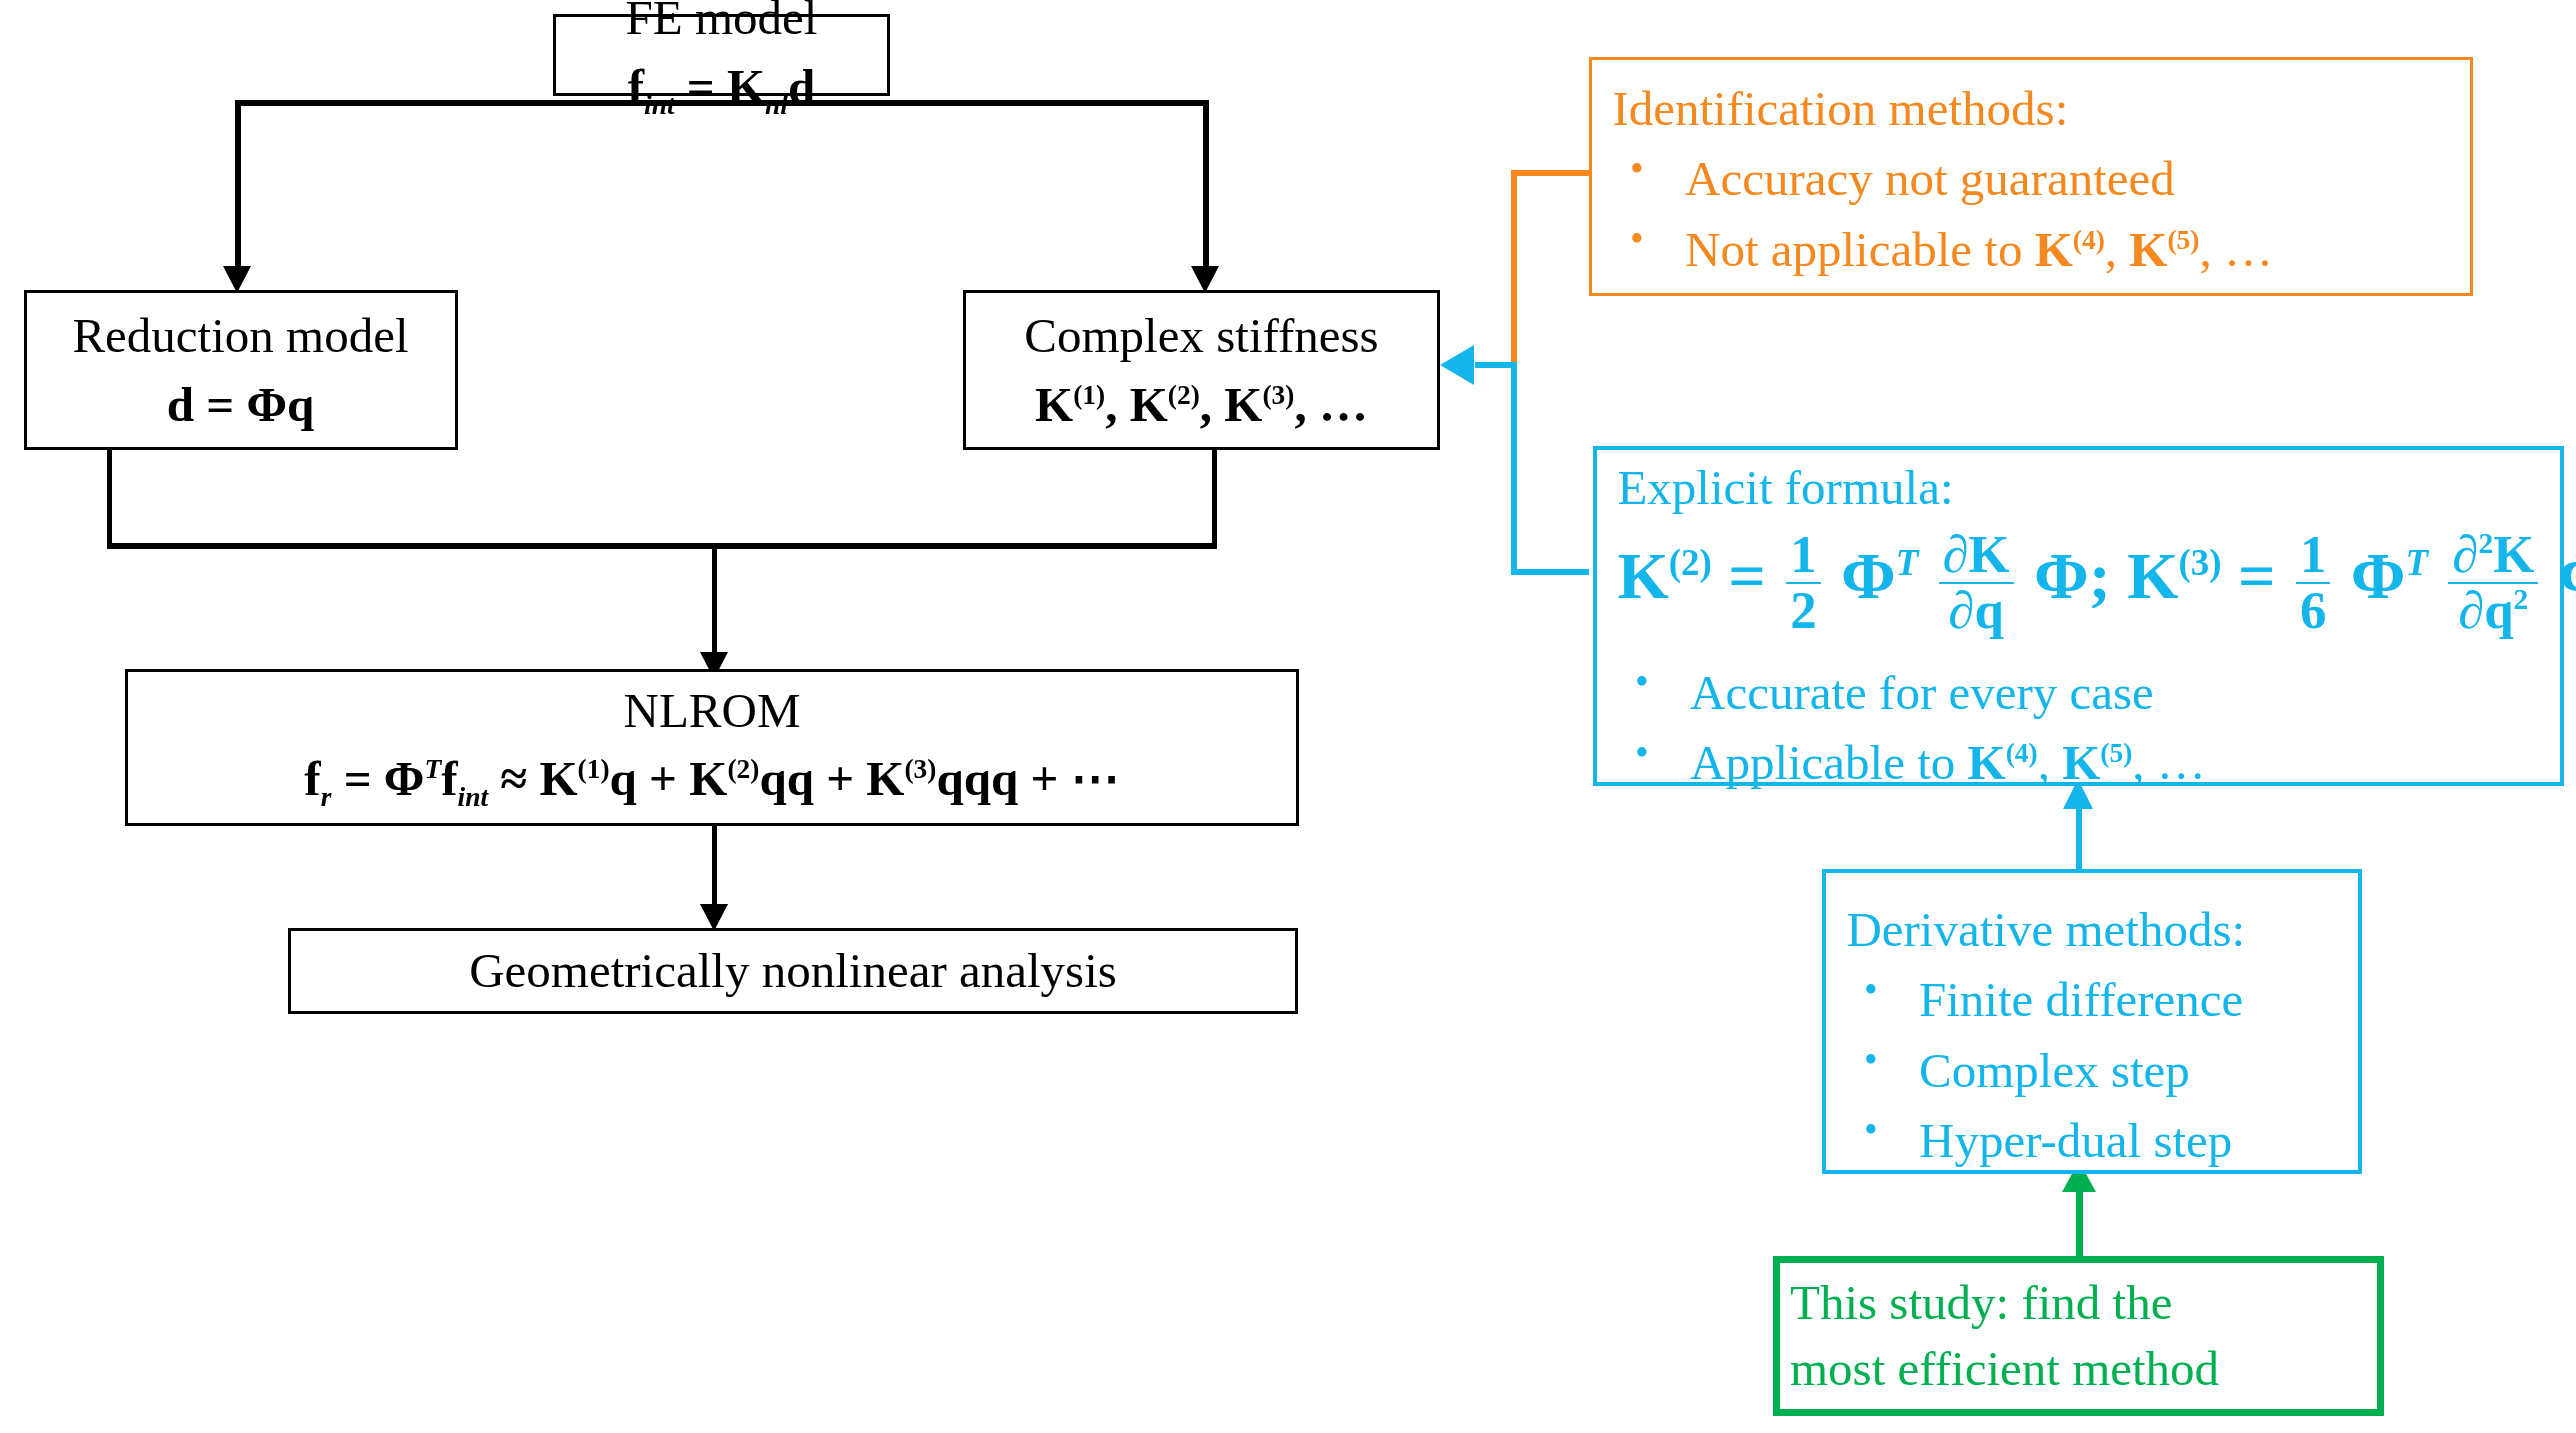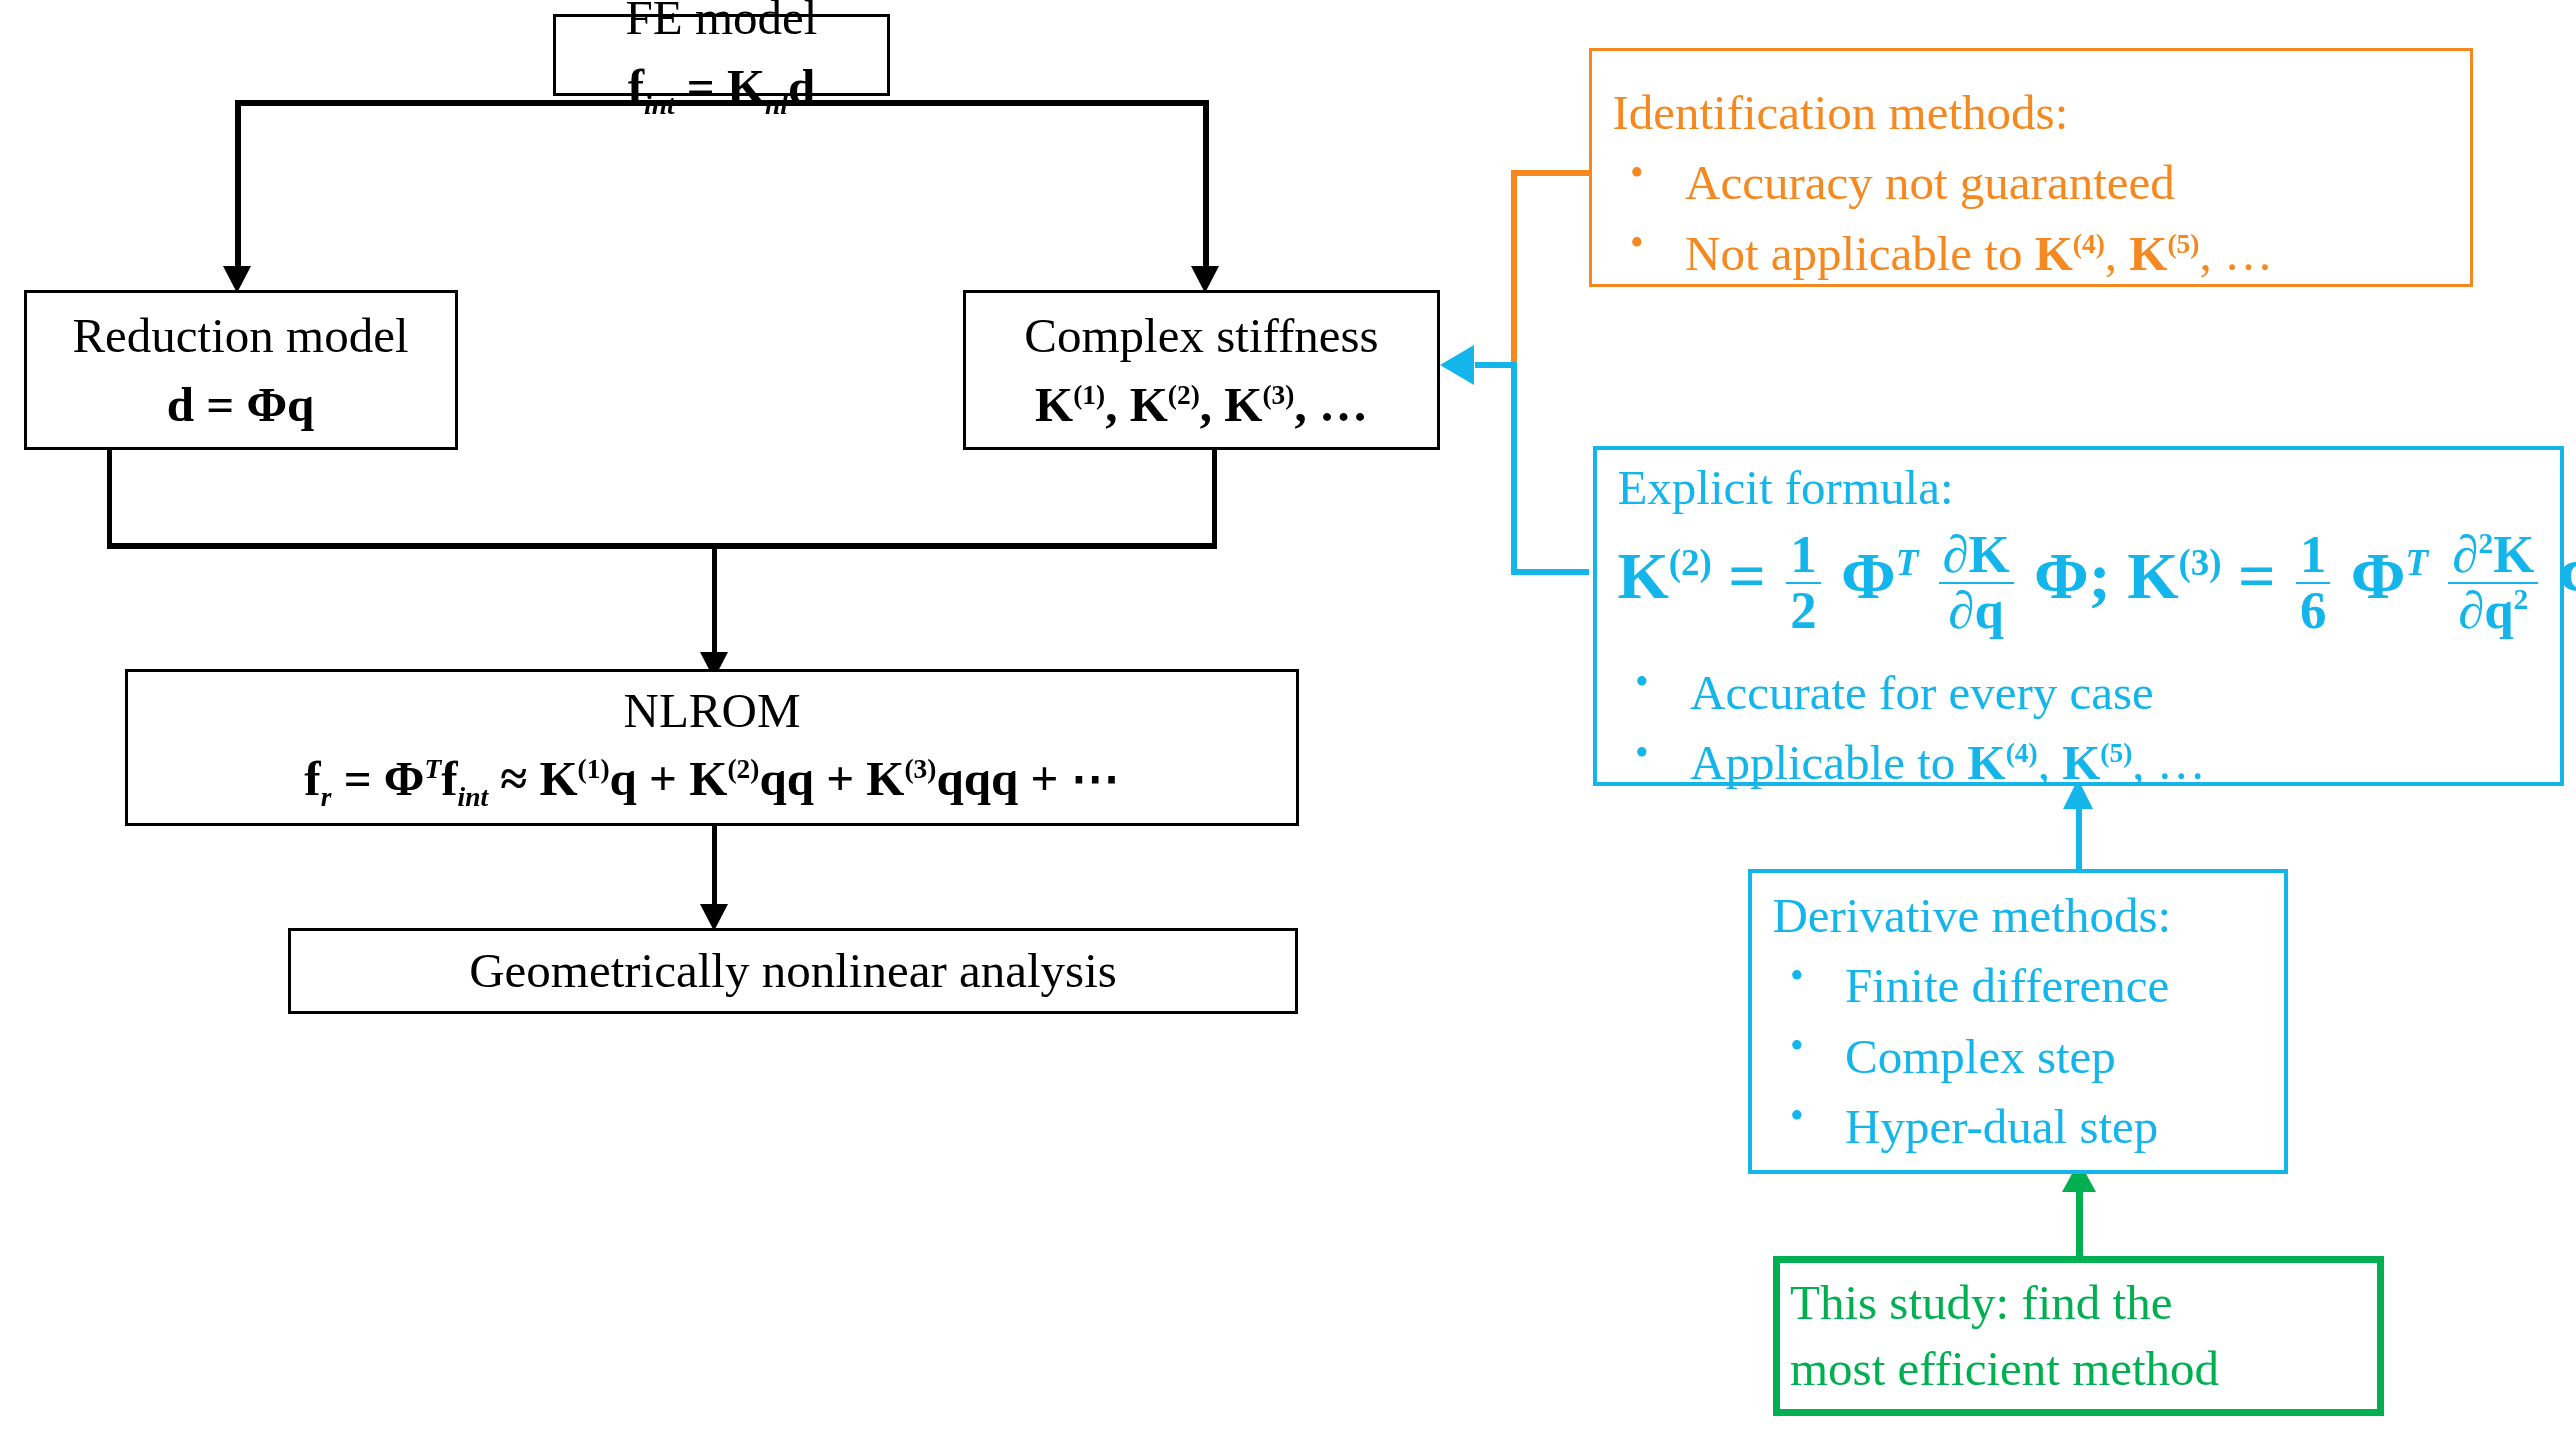--- a/index.html
+++ b/index.html
@@ -162,21 +162,21 @@
     <div class="line1">NLROM</div>
     <div class="line2">
       <span class="bm">f</span><sub class="isub">r</sub>&nbsp;=&nbsp;<span class="bm">Φ</span><sup class="sup it">T</sup><span class="bm">f</span><sub class="isub">int</sub>&nbsp;≈&nbsp;<span class="bm">K</span><sup class="sup">(1)</sup><span class="bm">q</span>&nbsp;+&nbsp;<span class="bm">K</span><sup class="sup">(2)</sup><span class="bm">qq</span>&nbsp;+&nbsp;<span class="bm">K</span><sup class="sup">(3)</sup><span class="bm">qqq</span>&nbsp;+&nbsp;⋯
     </div>
   </div>
 
   <div class="box black" style="left:288px; top:928px; width:1010px; height:86px;">
     <div class="line1">Geometrically nonlinear analysis</div>
   </div>
 
-  <div class="box orange" style="left:1589px; top:48px; width:884px; height:239px; justify-content:flex-start; padding-top:33px;">
+  <div class="box orange" style="left:1589px; top:57px; width:884px; height:239px; justify-content:flex-start; padding-top:20px;">
     <div class="title">Identification methods:</div>
     <ul class="bullets">
       <li>
         <span class="bul">•</span>
         <span>Accuracy not guaranteed</span>
       </li>
       <li>
         <span class="bul">•</span>
         <span>Not applicable to <span class="bm">K</span><sup class="sup">(4)</sup>, <span class="bm">K</span><sup class="sup">(5)</sup>, …</span>
       </li>
@@ -202,21 +202,21 @@
         <span class="bul">•</span>
         <span>Accurate for every case</span>
       </li>
       <li>
         <span class="bul">•</span>
         <span>Applicable to <span class="bm">K</span><sup class="sup">(4)</sup>, <span class="bm">K</span><sup class="sup">(5)</sup>, …</span>
       </li>
     </ul>
   </div>
 
-  <div class="box cyan" style="left:1748px; top:869px; width:540px; height:305px; justify-content:flex-start; padding-top:14px;">
+  <div class="box cyan" style="left:1822px; top:869px; width:540px; height:305px; justify-content:flex-start; padding-top:28px;">
     <div class="title">Derivative methods:</div>
     <ul class="bullets">
       <li>
         <span class="bul">•</span>
         <span>Finite difference</span>
       </li>
       <li>
         <span class="bul">•</span>
         <span>Complex step</span>
       </li>

